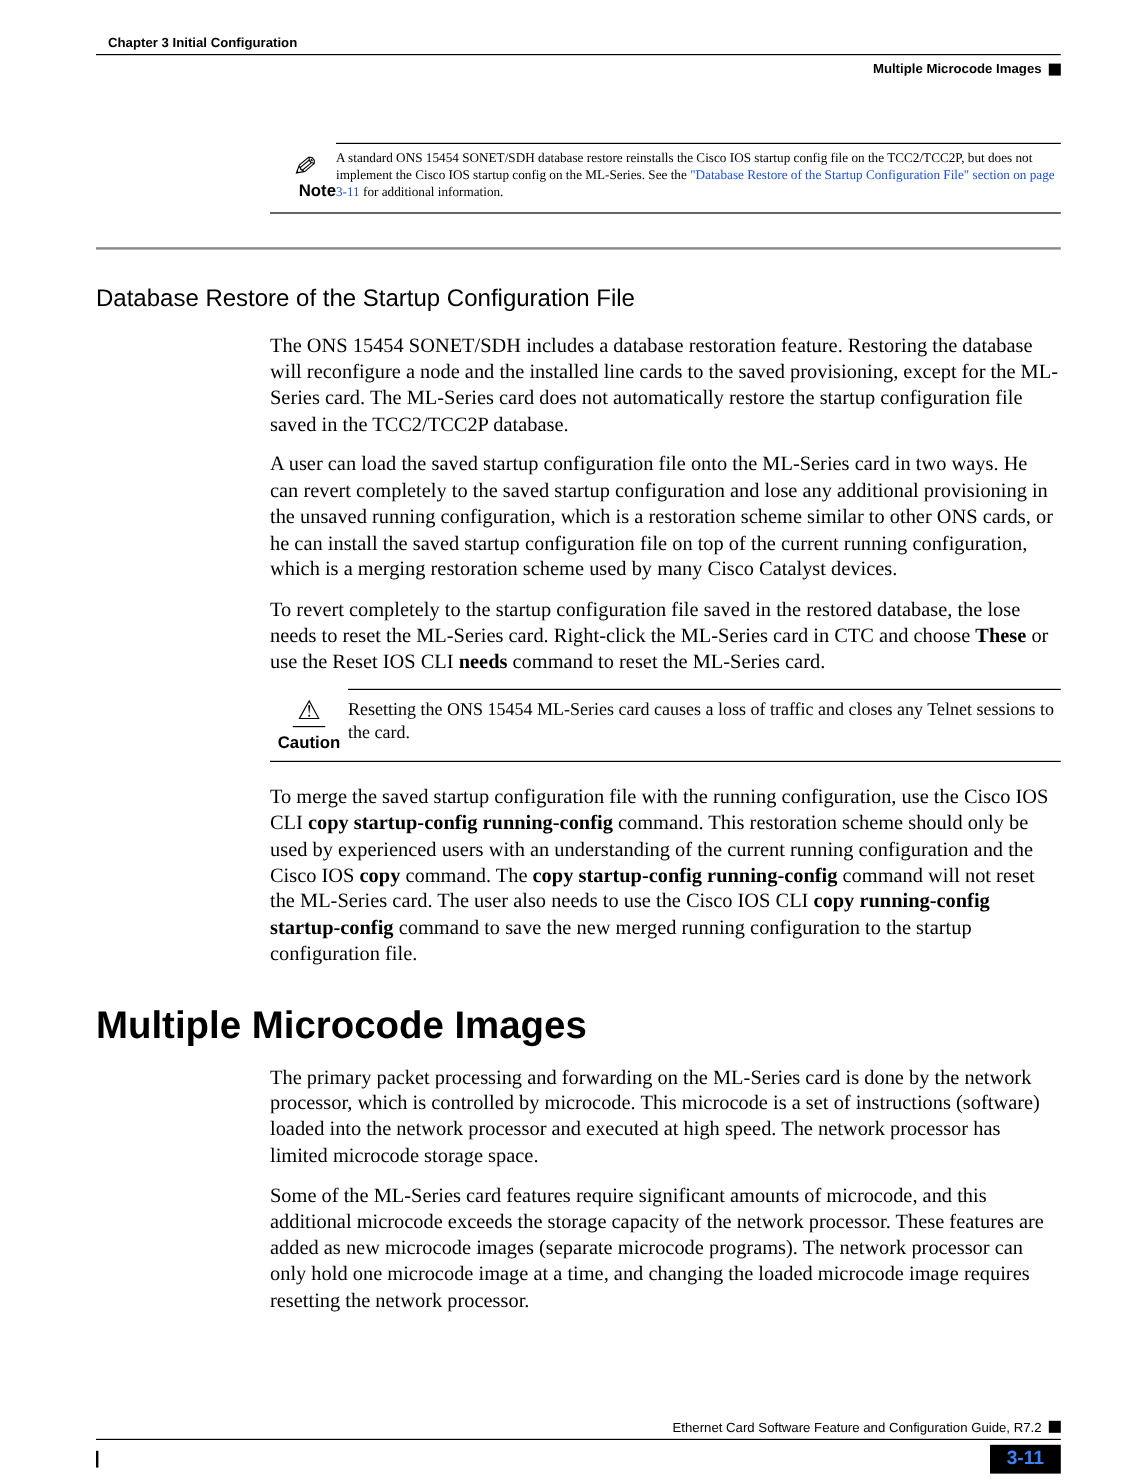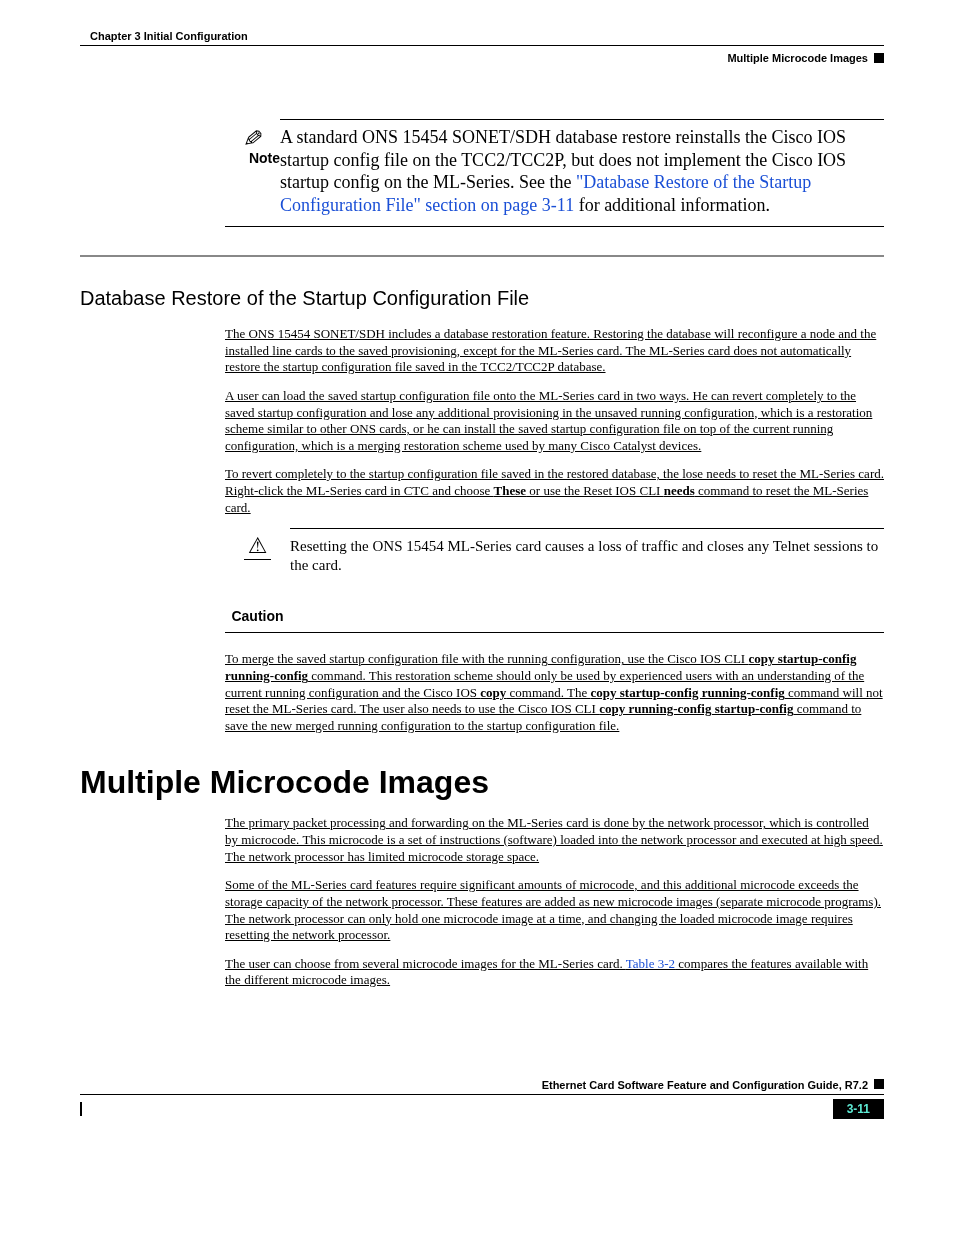--- a/index.html
+++ b/index.html
@@ -65,21 +65,21 @@
     color:#000;
   }
   .note-label {
     font-weight: bold;
     font-size: 14px;
     font-family: Arial, Helvetica, sans-serif;
     text-align: right;
   }
   .note-body {
     flex: 1;
-    font-size: 18px;
+    font-size: 11px;
     line-height: 1.25;
   }
   .note-rule-top { border-top: 1px solid #000; margin-bottom: 6px; margin-left:55px;}
   .note-rule-bottom { border-top: 1px solid #000; margin-top: 10px;}
   .section-rule {
     border-top: 2px solid #888;
     margin: 28px 0 30px 0;
   }
   .h2 {
     font-family: Arial, Helvetica, sans-serif;
@@ -87,24 +87,23 @@
     font-weight: normal;
     margin: 0 0 16px 0;
   }
   .h1 {
     font-family: Arial, Helvetica, sans-serif;
     font-size: 32px;
     font-weight: bold;
     margin: 30px 0 14px 0;
   }
   .body-p {
-    font-size: 13px;
+    font-size: 17px;
     line-height: 1.28;
     margin: 0 0 12px 0;
-    text-decoration: underline;
   }
   .link { color: #1a4fd6; }
   b { font-weight: bold; }
   .caution-block {
     margin: 10px 0 18px 0;
   }
   .caution-inner {
     display:flex;
     align-items:flex-start;
   }
@@ -118,56 +117,55 @@
     font-size: 22px;
     line-height: 1;
     border-bottom:1px solid #000;
     display:inline-block;
     padding: 0 4px 2px 4px;
     margin-bottom:4px;
   }
   .caution-label {
     font-weight: bold;
     font-size: 14px;
-    margin-top: 44px;
   }
   .caution-body {
     flex:1;
     font-size:15px;
     line-height:1.28;
     padding-top: 2px;
   }
   .caution-rule-top { border-top:1px solid #000; margin-left:65px; margin-bottom:6px;}
   .caution-rule-bottom { border-top:1px solid #000; margin-top:8px;}
   .footer {
     margin-top: 90px;
   }
   .footer-line {
     display:flex;
     justify-content:flex-end;
     align-items:flex-start;
     font-family: Arial, Helvetica, sans-serif;
     font-size: 11px;
-    font-weight:bold;
+    font-weight:normal;
     border-bottom:1px solid #000;
     padding-bottom:3px;
   }
   .footer-line .sq { width:10px;height:10px;background:#000;margin-left:6px;}
   .footer-row2 {
     display:flex;
     justify-content:space-between;
     align-items:center;
     margin-top:4px;
   }
   .tick { width:2px;height:14px;background:#000;}
   .pagenum-box {
-    background:#000;color:#5eead4;
+    background:#000;color:#3b82f6;
     font-family: Arial, Helvetica, sans-serif;
     font-weight:bold;
-    font-size:12px;
+    font-size:16px;
     padding: 3px 14px;
   }
 </style>
 </head>
 <body>
 
 <div class="page">
   <div class="header-row">
     <span class="header-chapter">Chapter 3    Initial Configuration</span>
     <span></span>
@@ -218,23 +216,20 @@
     <p class="body-p">
       <span>To merge the saved startup configuration file with the running configuration, use the Cisco IOS CLI </span><b>copy startup-config running-config</b><span> command. This restoration scheme should only be used by experienced users with an understanding of the current running configuration and the Cisco IOS </span><b>copy</b><span> command. The </span><b>copy startup-config running-config</b><span> command will not reset the ML-Series card. The user also needs to use the Cisco IOS CLI </span><b>copy running-config startup-config</b><span> command to save the new merged running configuration to the startup configuration file.</span>
     </p>
   </div>
 
   <div class="h1">Multiple Microcode Images</div>
 
   <div class="content-indent">
     <p class="body-p">The primary packet processing and forwarding on the ML-Series card is done by the network processor, which is controlled by microcode. This microcode is a set of instructions (software) loaded into the network processor and executed at high speed. The network processor has limited microcode storage space.</p>
     <p class="body-p">Some of the ML-Series card features require significant amounts of microcode, and this additional microcode exceeds the storage capacity of the network processor. These features are added as new microcode images (separate microcode programs). The network processor can only hold one microcode image at a time, and changing the loaded microcode image requires resetting the network processor.</p>
-    <p class="body-p">
-      <span>The user can choose from several microcode images for the ML-Series card. </span><span class="link">Table 3-2</span><span> compares the features available with the different microcode images.</span>
-    </p>
   </div>
 
   <div class="footer">
     <div class="footer-line">
       <span>Ethernet Card Software Feature and Configuration Guide, R7.2</span>
       <span class="sq"></span>
     </div>
     <div class="footer-row2">
       <div class="tick"></div>
       <div class="pagenum-box">3-11</div>

